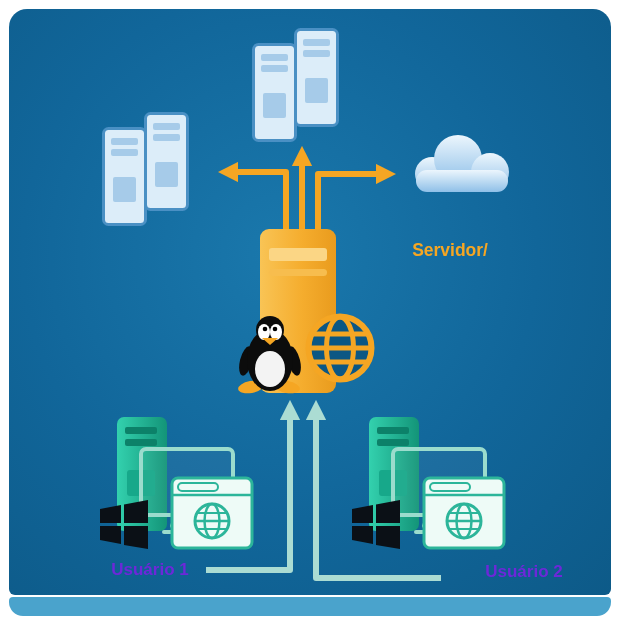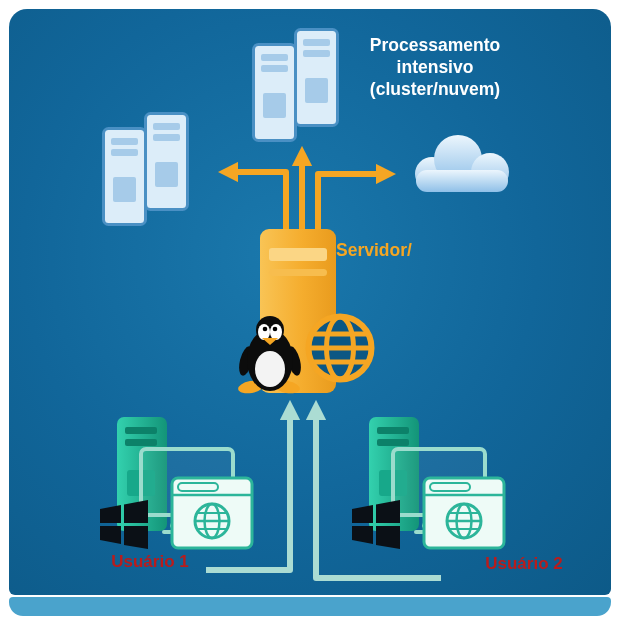--- a/index.html
+++ b/index.html
@@ -15,22 +15,22 @@
   .a-teal{stroke:#abdcd3;stroke-width:6;fill:none;stroke-linejoin:round;}
   .abs{position:absolute;}
   .z2{z-index:2;} .z3{z-index:3;}
   
   .tb{fill:#dcedf9;stroke:#4a90c4;stroke-width:3;}
   .ts{fill:#a6cbe9;} .tp{fill:#a6cbe9;}
   
   .top-label{position:absolute;left:346px;top:34px;width:178px;z-index:2;
              color:#ffffff;font-weight:bold;font-size:17.5px;line-height:22px;text-align:center;}
   .server-label{position:absolute;left:336px;top:238px;width:152px;z-index:2;
-                color:#f5a623;font-weight:bold;font-size:17.5px;line-height:24px;text-align:left;}
-  .user-label{position:absolute;color:#b91c1c;font-weight:bold;font-size:17px;text-align:center;}
+                color:#f5a623;font-weight:bold;font-size:17.5px;line-height:24px;text-align:right;}
+  .user-label{position:absolute;color:#6d28d9;font-weight:bold;font-size:17px;text-align:center;margin-top:8px;}
   .user-group{position:absolute;width:215px;height:170px;z-index:2;}
   .teal-line{stroke:#9bdccd;fill:none;}
 </style>
 </head>
 <body>
 
 <div class="canvas">
 
   <div class="panel"></div>
   <div class="strip"></div>
@@ -59,25 +59,20 @@
       <rect class="tp" x="11" y="50" width="23" height="25" rx="2"></rect>
     </g>
     <g transform="translate(2,17)">
       <rect class="tb" x="1.5" y="1.5" width="42" height="96" rx="5"></rect>
       <rect class="ts" x="9" y="11" width="27" height="7" rx="2"></rect>
       <rect class="ts" x="9" y="22" width="27" height="7" rx="2"></rect>
       <rect class="tp" x="11" y="50" width="23" height="25" rx="2"></rect>
     </g>
   </svg>
 
-  <div class="top-label">
-    <div>Processamento</div>
-    <div>intensivo</div>
-    <div>(cluster/nuvem)</div>
-  </div>
 
   <svg class="abs z2" style="left:100px;top:110px;" width="96" height="116" viewBox="0 0 96 116">
     <g transform="translate(44,2)">
       <rect class="tb" x="1.5" y="1.5" width="42" height="96" rx="5"></rect>
       <rect class="ts" x="9" y="11" width="27" height="7" rx="2"></rect>
       <rect class="ts" x="9" y="22" width="27" height="7" rx="2"></rect>
       <rect class="tp" x="11" y="50" width="23" height="25" rx="2"></rect>
     </g>
     <g transform="translate(2,17)">
       <rect class="tb" x="1.5" y="1.5" width="42" height="96" rx="5"></rect>

